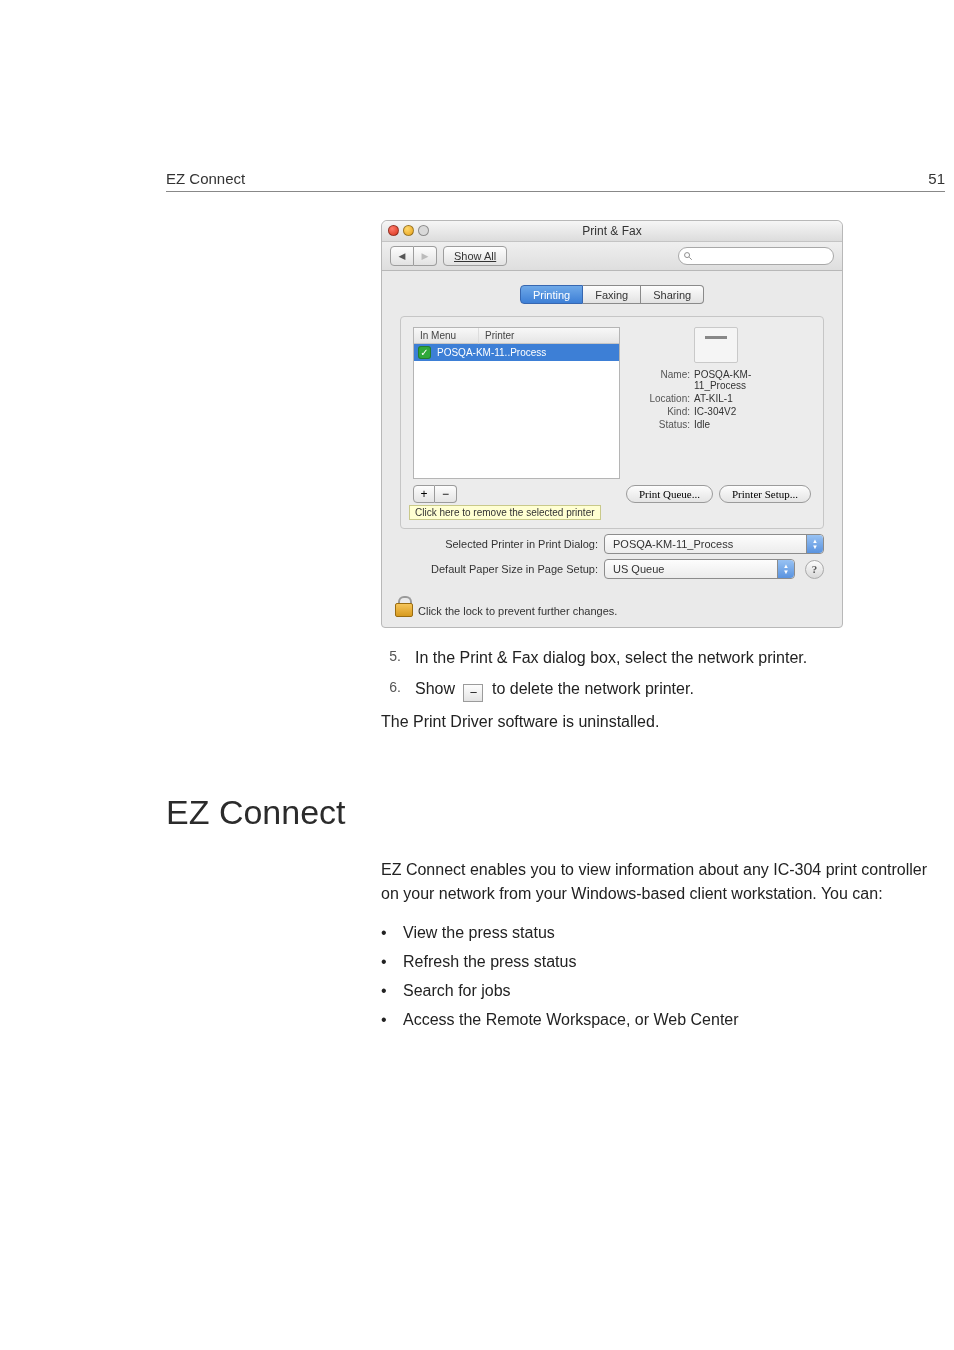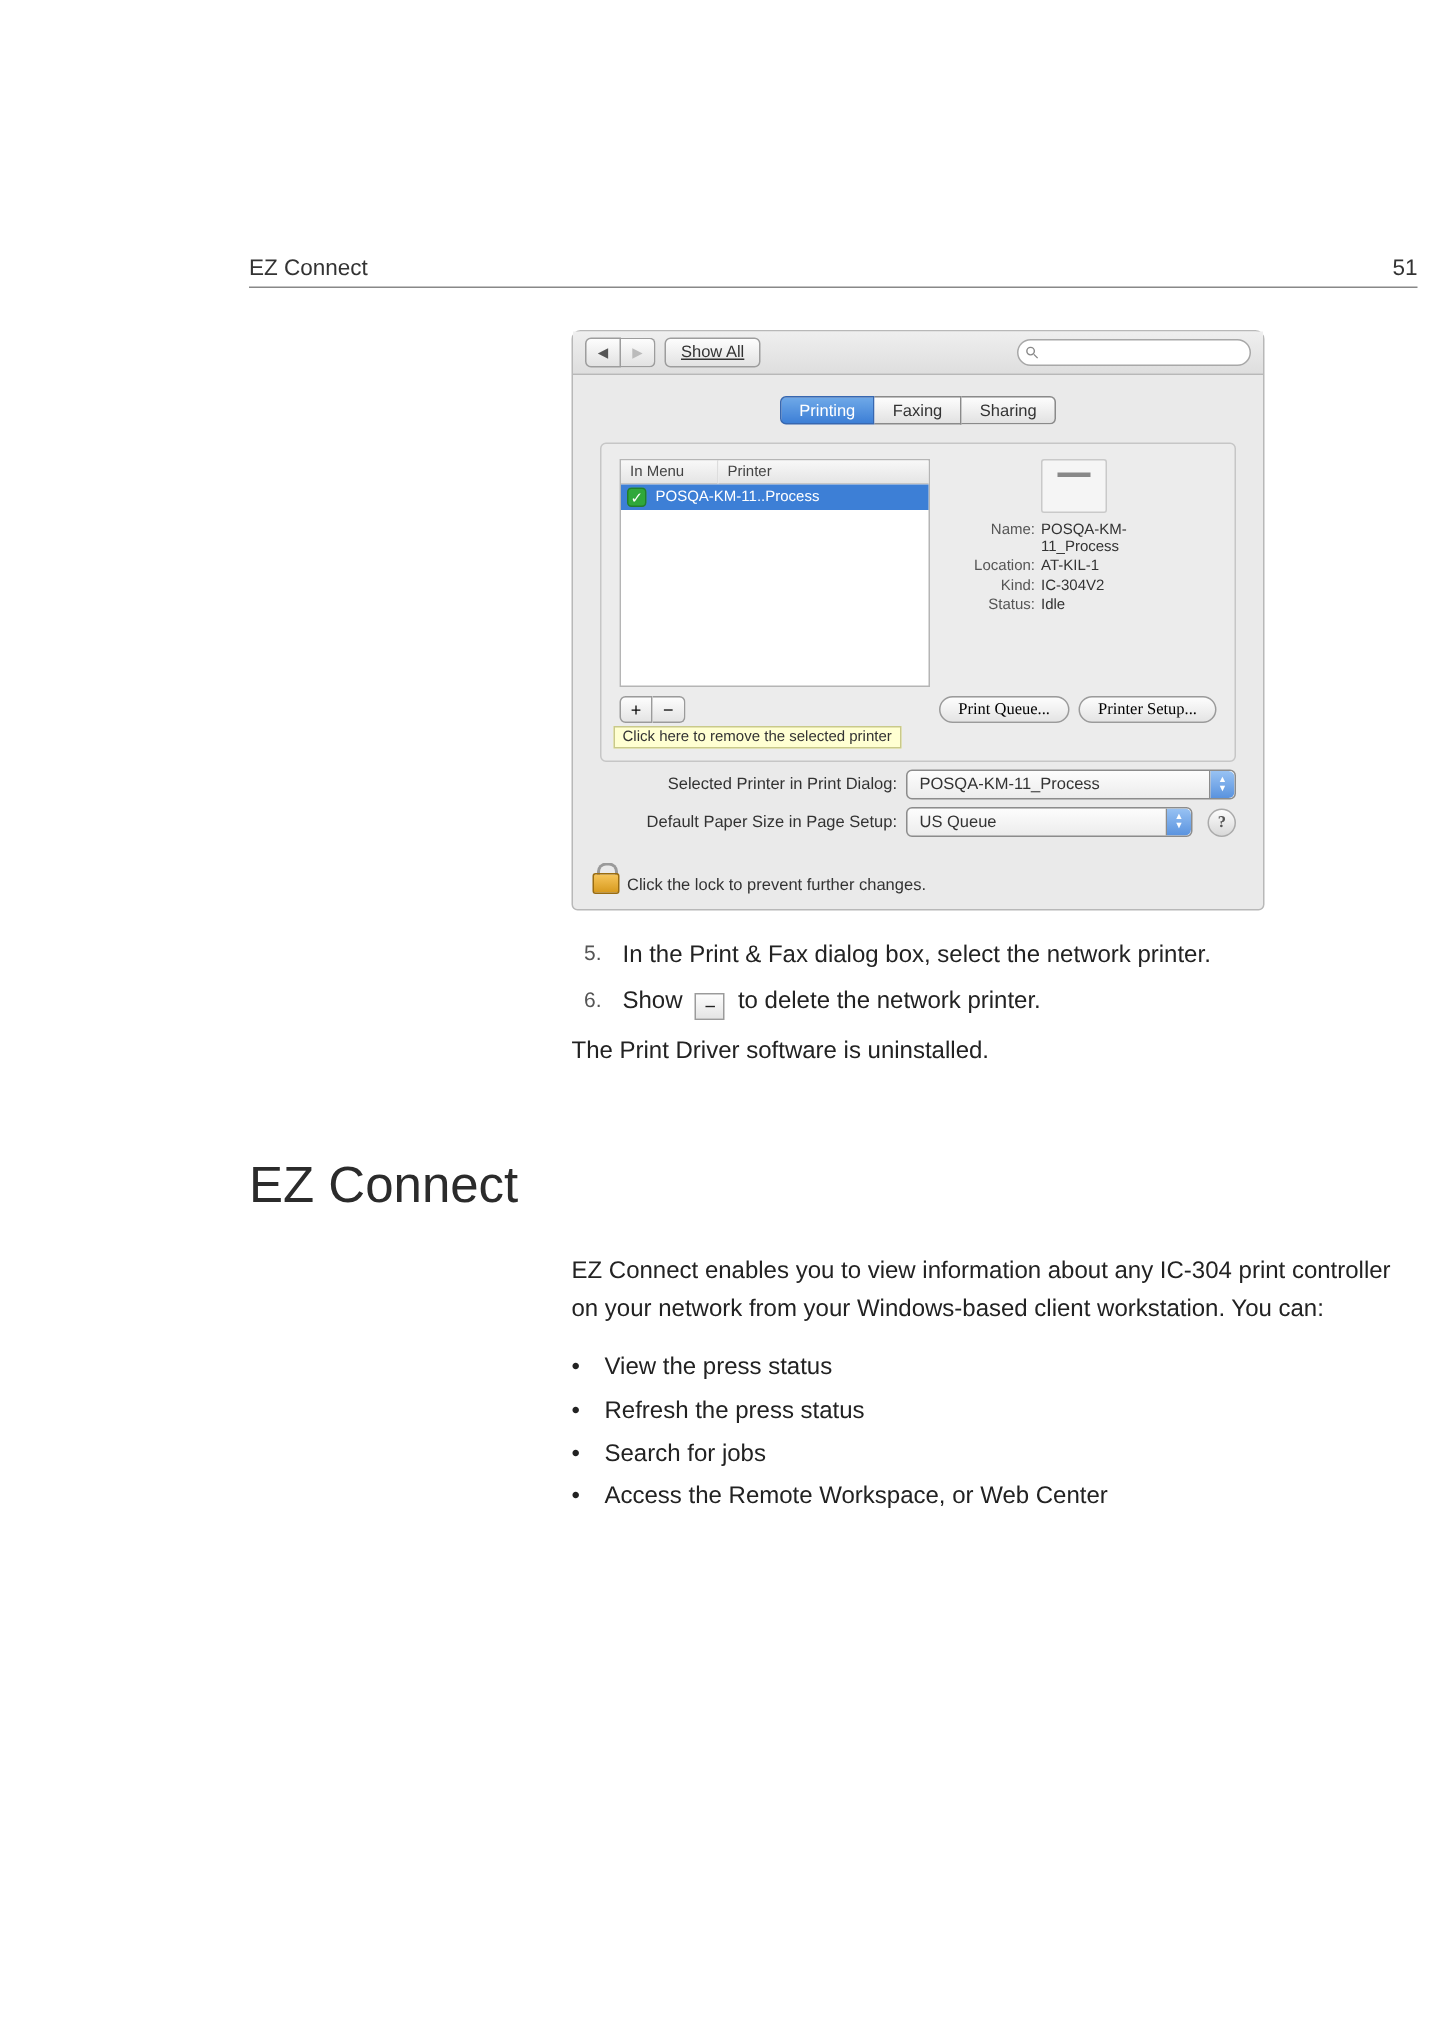--- a/index.html
+++ b/index.html
@@ -208,20 +208,28 @@
 <div class="page">
 
   <div class="running-head">
     <span>EZ Connect</span>
     <span>51</span>
   </div>
 
   <div class="content-col">
 
     <div class="mac-window">
+      <div class="titlebar">
+        <span class="tl-btns">
+          <span class="tl-btn tlc"></span>
+          <span class="tl-btn tlm"></span>
+          <span class="tl-btn tlz"></span>
+        </span>
+        <span>Print &amp; Fax</span>
+      </div>
 
       <div class="toolbar">
         <div style="display:flex; align-items:center;">
           <div class="nav-seg">
             <div class="nav-btn">◀</div>
             <div class="nav-btn">▶</div>
           </div>
           <div class="showall">
             <span>Show All</span>
           </div>

